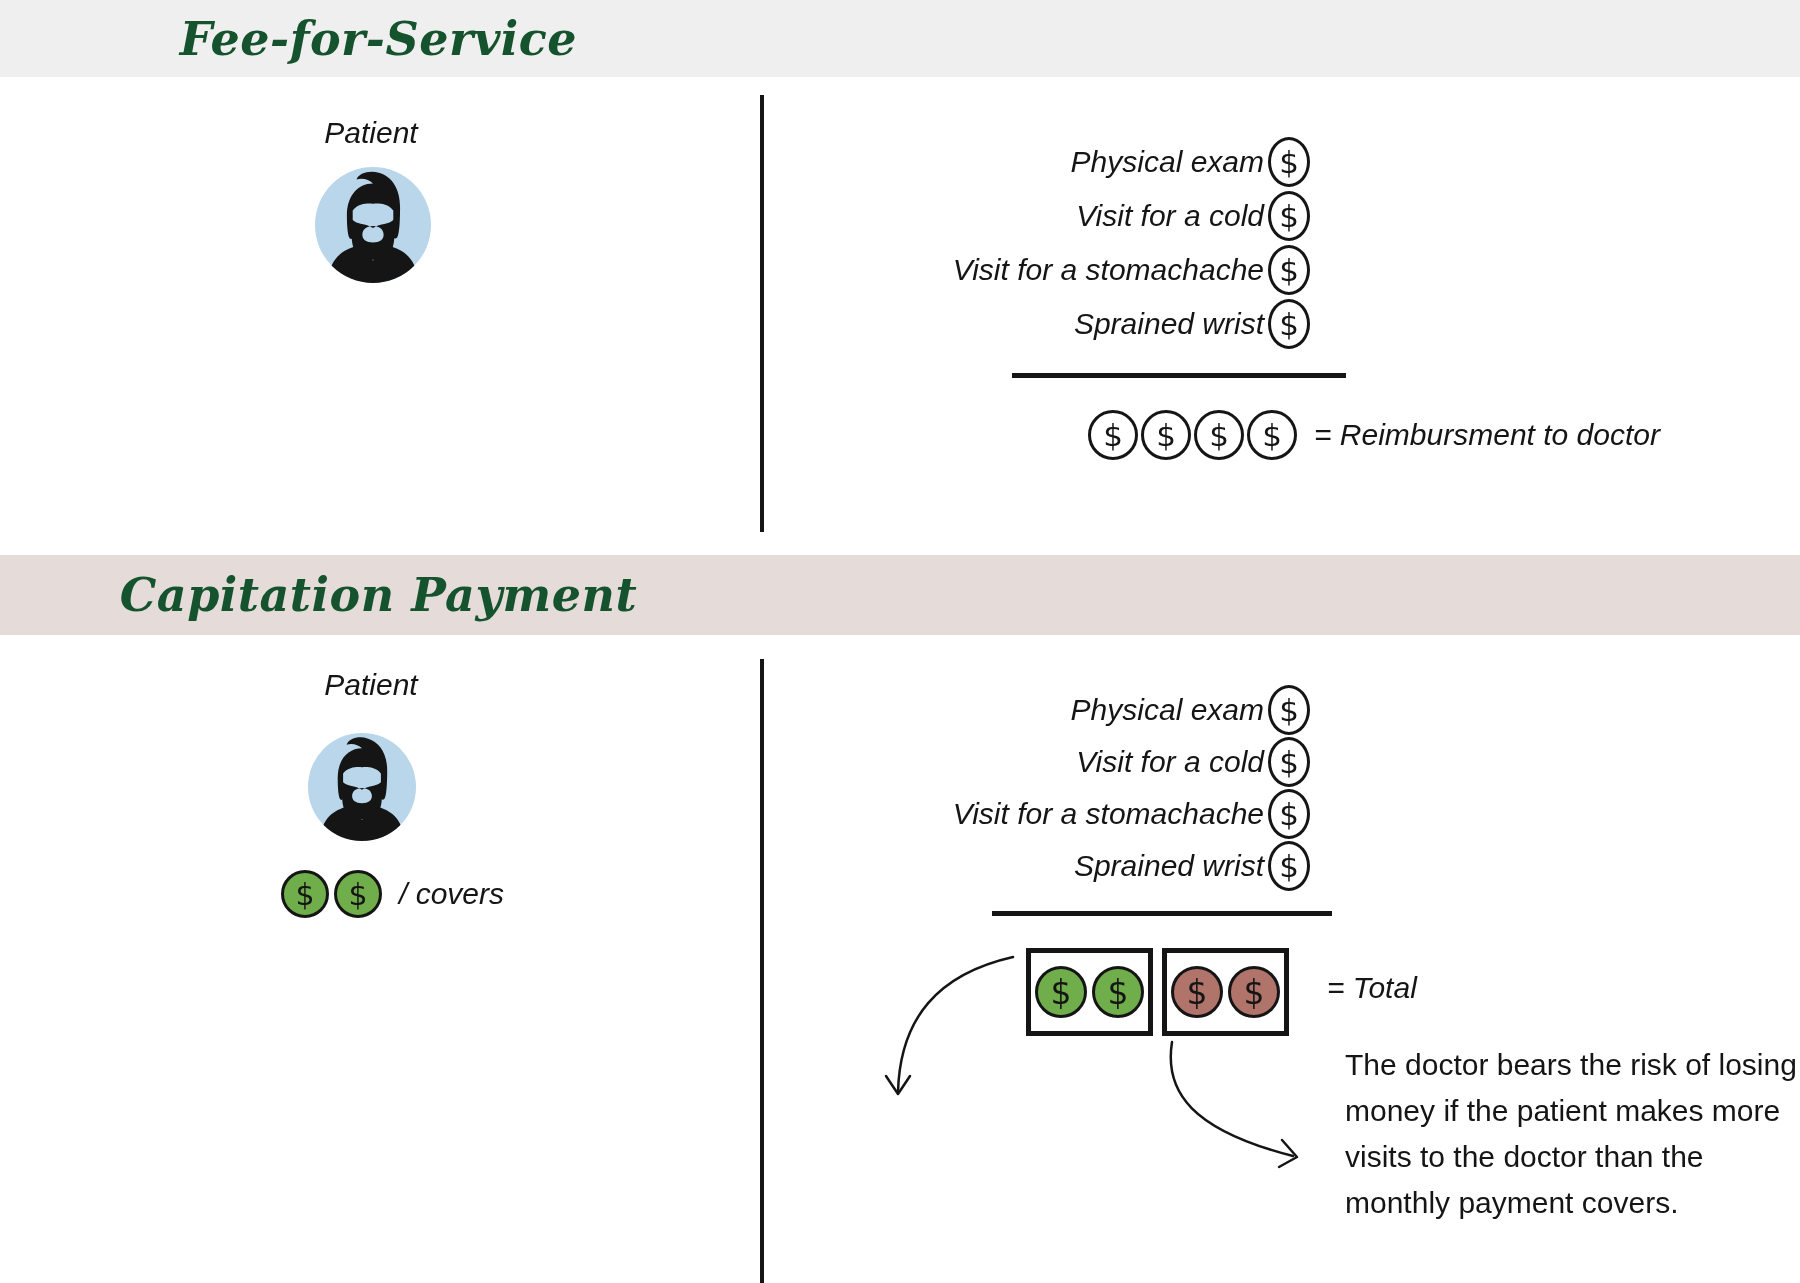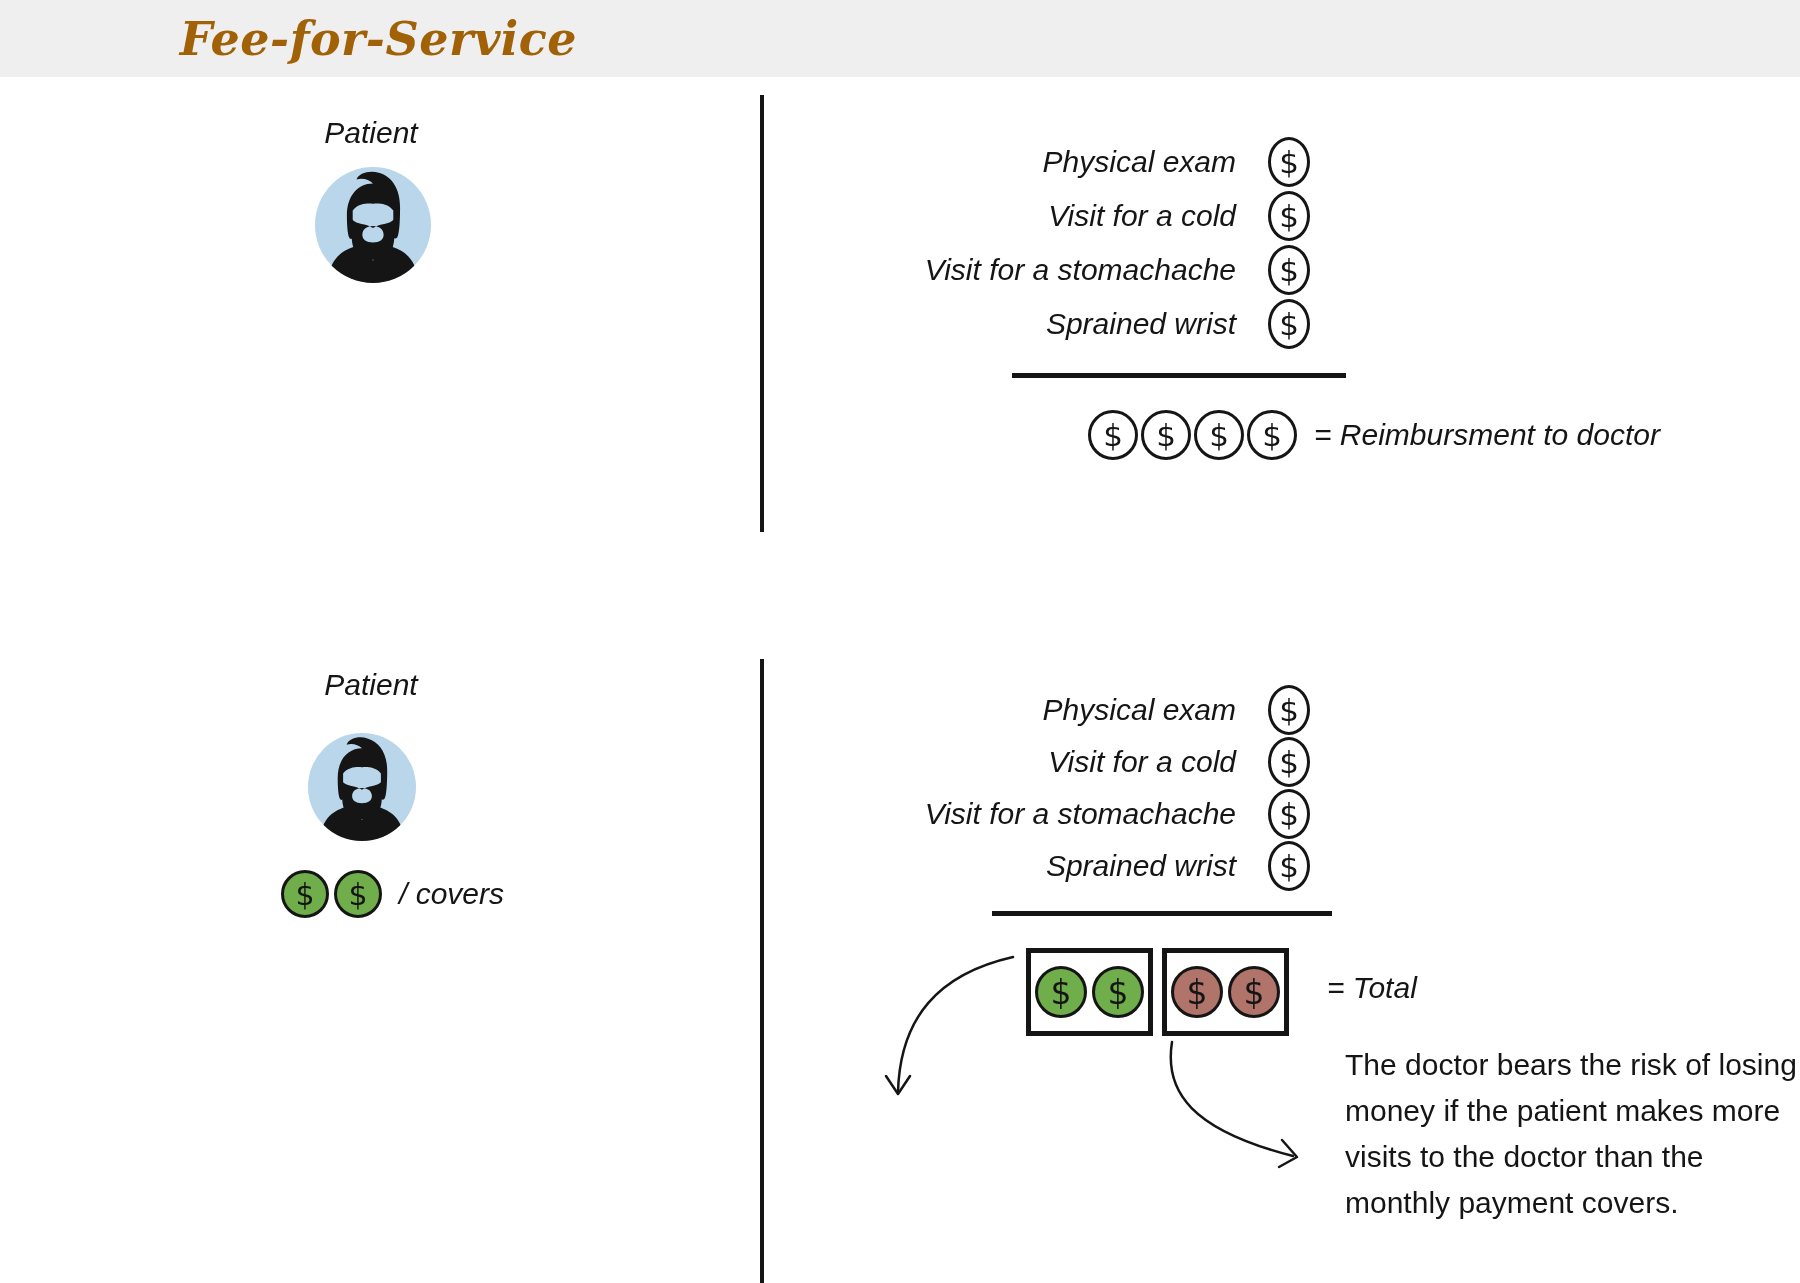--- a/index.html
+++ b/index.html
@@ -15,21 +15,21 @@
     position:relative;width:1800px;height:1283px;background:#fff;overflow:hidden;
     font-family:"Liberation Sans",sans-serif;color:var(--ink,#151515);
   }
   
   .band{position:absolute;left:0;width:100%;}
   .band1{top:0;height:77px;background:var(--band-gray,#f0efef);}
   .band2{top:555px;height:80px;background:var(--band-pink,#e5dcd9);}
   .band-title{
     position:absolute;left:0;width:757px;top:50%;transform:translateY(-50%);
     text-align:center;font-family:"DejaVu Serif","Liberation Serif",serif;
-    font-style:italic;font-weight:bold;font-size:46px;color:#a16207;letter-spacing:0.5px;
+    font-style:italic;font-weight:bold;font-size:46px;color:#14532d;letter-spacing:0.5px;
   }
   
   .patient-label{position:absolute;left:271px;width:200px;text-align:center;font-style:italic;font-size:30px;}
   .p1-label{top:116px;}
   .p2-label{top:668px;}
   .avatar{position:absolute;border-radius:50%;background:var(--avatar-blue,#b9d6ea);overflow:hidden;}
   .a1{left:315px;top:167px;width:116px;height:116px;}
   .a2{left:308px;top:733px;width:108px;height:108px;}
   .avatar svg{display:block;width:100%;height:100%;}
   
@@ -37,21 +37,21 @@
   .d1{top:310px;}
   .d2{top:957px;}
   
   .vdivider{position:absolute;left:760px;width:4px;background:var(--ink,#151515);}
   .v1{top:95px;height:437px;}
   .v2{top:659px;height:624px;}
   
   .services{position:absolute;left:790px;width:520px;}
   .s1{top:135px;}
   .s2{top:684px;}
-  .srow{display:flex;align-items:center;justify-content:flex-end;gap:32px;height:54px;}
+  .srow{display:flex;align-items:center;justify-content:flex-end;gap:4px;height:54px;}
   .s2 .srow{height:52px;}
   .slabel{font-style:italic;font-size:30px;white-space:nowrap;}
   
   .coin{
     display:inline-flex;align-items:center;justify-content:center;flex:none;
     border:3px solid var(--ink,#151515);border-radius:50%;background:#fff;
     font-family:"DejaVu Sans",sans-serif;font-style:normal;color:var(--ink,#151515);
   }
   .coin i{font-style:normal;}
   .scoin{width:36px;height:44px;font-size:31px;}
@@ -147,20 +147,23 @@
       </span>
     <span class="coin rcoin">
         <i>$</i>
       </span>
     <span class="coin rcoin">
         <i>$</i>
       </span>
     <span class="result-label">= Reimbursment to doctor</span>
   </div>
 
+  <div class="band band2">
+    <div class="band-title">Capitation Payment</div>
+  </div>
 
   <div class="patient-label p2-label">Patient</div>
 
   <div class="avatar a2">
     <svg viewBox="0 0 120 120" aria-hidden="true">
       <path fill="#151515" d="M13 120 C15 94 28 86 45 81 L75 81 C92 86 105 94 107 120 Z"></path>
       <path fill="var(--avatar-blue,#b9d6ea)" d="M50 81 L60 97 L70 81 Z"></path>
       <path fill="#151515" fill-rule="evenodd" d="M38 54 C44 60 52 58 60 63 C68 58 76 60 82 54 L82 72 C82 89 73 96 60 96 C47 96 38 89 38 72 Z M60 61 C67 61 71 65 71 70 C71 75 67 78 60 78 C53 78 49 75 49 70 C49 65 53 61 60 61 Z"></path>
       <path fill="#151515" d="M36 74 C34 72 33 62 33 50 C33 30 44 17 60 17 C56 13 49 11 43 13 C45 6 57 3 66 6 C80 10 88 23 88 42 C88 58 87 70 85 73 C83 75 81 74 81 71 L81 45 C74 36 62 38 60 38 C58 38 46 36 39 45 L39 71 C39 74 38 75 36 74 Z"></path>
     </svg>

